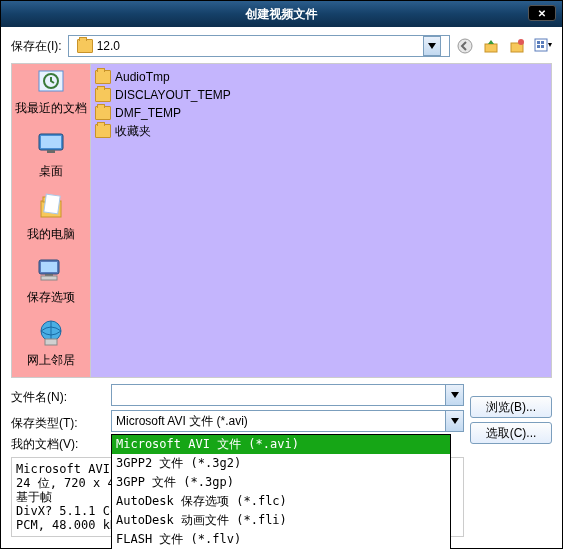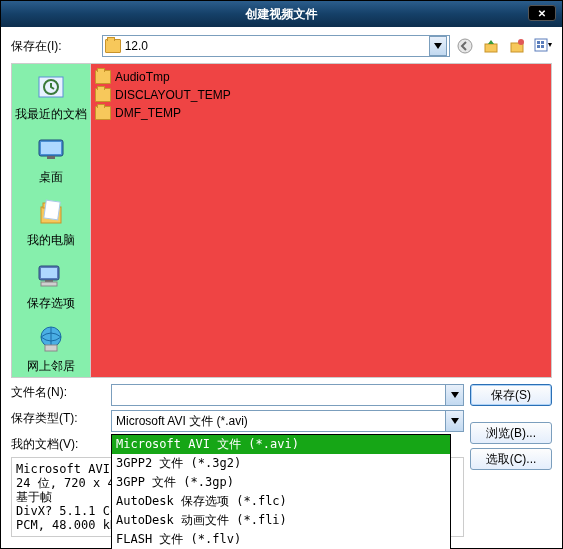--- a/index.html
+++ b/index.html
@@ -3,40 +3,40 @@
   <meta charset="utf-8">
   <style>
     * { margin: 0; padding: 0; box-sizing: border-box; font-family: "Microsoft YaHei", SimSun, Arial, sans-serif; font-size: 12px; }
     body { background: #333; width: 563px; height: 549px; overflow: hidden; }
     .dialog { width: 563px; height: 549px; background: #fff; border: 1px solid #000; }
     .titlebar { background: linear-gradient(to bottom, #2b5d8c 0%, #154068 50%, #0d2e4d 100%); height: 26px; display: flex; align-items: center; justify-content: center; position: relative; color: #fff; font-weight: bold; }
     .titlebar .close { position: absolute; right: 6px; top: 4px; width: 28px; height: 16px; background: #000; border: 1px solid #555; border-radius: 3px; color: #fff; display: flex; align-items: center; justify-content: center; font-size: 10px; cursor: pointer; }
     .body { padding: 8px 10px; background: #fff; }
     .row-savein { display: flex; align-items: center; gap: 6px; margin-bottom: 6px; }
     .row-savein label { white-space: nowrap; }
-    .combo { flex: 1; display: flex; align-items: center; border: 1px solid #7b9ebd; height: 22px; background: #fff; padding: 0 2px; margin-left: 34px; }
+    .combo { flex: 1; display: flex; align-items: center; border: 1px solid #7b9ebd; height: 22px; background: #fff; padding: 0 8px; }
     .combo .folder { width: 16px; height: 14px; background: #f7c85b; border: 1px solid #c8932a; border-radius: 1px; margin-right: 4px; position: relative; }
     .combo .folder::before { content: ""; position: absolute; top: -3px; left: 1px; width: 6px; height: 3px; background: #f7c85b; border: 1px solid #c8932a; border-bottom: none; border-radius: 1px 1px 0 0; }
     .combo .text { flex: 1; }
     .combo .drop { width: 18px; height: 20px; background: linear-gradient(#e8f0fa,#c2d9f0); border: 1px solid #7b9ebd; display: flex; align-items: center; justify-content: center; cursor: pointer; }
     .drop svg { width: 8px; height: 6px; }
     .toolbar-icons { display: flex; gap: 8px; align-items: center; }
     .toolbar-icons .ico { width: 18px; height: 18px; display: flex; align-items: center; justify-content: center; cursor: pointer; }
     .main { display: flex; height: 315px; }
-    .sidebar { width: 80px; background: #86efac; border: 1px solid #ccc; display: flex; flex-direction: column; align-items: center; padding-top: 6px; }
+    .sidebar { width: 80px; background: #fca5a5; border: 1px solid #ccc; display: flex; flex-direction: column; align-items: center; }
     .sidebar .item { display: flex; flex-direction: column; align-items: center; margin-bottom: 10px; cursor: pointer; }
     .sidebar .item .iconbox { width: 34px; height: 34px; display: flex; align-items: center; justify-content: center; }
     .sidebar .item .lbl { margin-top: 2px; text-align: center; white-space: nowrap; color:#000;}
-    .filelist { flex: 1; border: 1px solid #ccc; border-left: none; background: #ef4444; padding: 4px; overflow: auto; }
+    .filelist { flex: 1; border: 1px solid #ccc; border-left: none; background: #c4b5fd; padding: 4px; overflow: auto; }
     .filelist .entry { display: flex; align-items: center; height: 18px; gap: 4px; cursor: pointer; }
     .filelist .entry .f-ico { width: 16px; height: 14px; background: #f7c85b; border: 1px solid #c8932a; border-radius: 1px; position: relative; }
     .filelist .entry .f-ico::before { content: ""; position: absolute; top: -3px; left: 1px; width: 6px; height: 3px; background: #f7c85b; border: 1px solid #c8932a; border-bottom: none; border-radius: 1px 1px 0 0; }
     .bottom { margin-top: 6px; display: flex; gap: 6px; position: relative; }
     .form-area { flex: 1; }
-    .form-row { display: flex; align-items: flex-start; margin-bottom: 4px; gap: 6px; }
+    .form-row { display: flex; align-items: flex-end; margin-bottom: 4px; gap: 6px; }
     .form-row label { width: 94px; white-space: nowrap; }
     .form-row .field { flex: 1; border: 1px solid #7b9ebd; height: 22px; display: flex; align-items: center; background: #fff; }
     .form-row .field .txt { flex: 1; padding: 0 4px; }
     .form-row .field .drop { width: 18px; height: 20px; background: linear-gradient(#e8f0fa,#c2d9f0); border-left: 1px solid #7b9ebd; display: flex; align-items: center; justify-content: center; cursor: pointer; }
     .info-box { border: 1px solid #ccc; padding: 4px; margin-top: 4px; font-family: monospace; line-height: 14px; white-space: pre; height: 80px; overflow: hidden; }
     .buttons { width: 82px; display: flex; flex-direction: column; gap: 4px; }
     .buttons button { height: 22px; border: 1px solid #7b9ebd; background: linear-gradient(#fdfdfd,#e4eefc); cursor: pointer; border-radius: 3px; }
     .buttons button.primary { border: 1px solid #2a6fb5; box-shadow: inset 0 0 0 1px #aed3f7; }
     .dropdown-list { position: absolute; left: 100px; top: 50px; width: 340px; background: #fff; border: 1px solid #000; z-index: 10; }
     .dropdown-list .opt { padding: 1px 4px; font-family: monospace; white-space: nowrap; overflow: hidden; cursor: pointer; }
@@ -154,20 +154,24 @@
             <span>AudioTmp</span>
           </div>
         <div class="entry">
             <span class="f-ico"></span>
             <span>DISCLAYOUT_TEMP</span>
           </div>
         <div class="entry">
             <span class="f-ico"></span>
             <span>DMF_TEMP</span>
           </div>
+        <div class="entry">
+            <span class="f-ico"></span>
+            <span>收藏夹</span>
+          </div>
       </div>
     </div>
 
     <div class="bottom">
       <div class="form-area">
         <div class="form-row">
           <label>文件名(N):</label>
           <div class="field">
             <span class="txt"></span>
             <span class="drop">
@@ -191,21 +195,20 @@
         <div class="form-row">
           <label>我的文档(V):</label>
         </div>
         <div class="info-box">Microsoft AVI 文
 24 位, 720 x 48
 基于帧
 DivX? 5.1.1 Cod
 PCM, 48.000 kHz</div>
       </div>
       <div class="buttons">
-        <button class="primary">保存(S)</button>
         <div style="height:8px"></div>
         <button>浏览(B)...</button>
         <button>选取(C)...</button>
       </div>
 
       <div class="dropdown-list" id="dd">
           <div class="opt selected">Microsoft AVI 文件 (*.avi)</div>
           <div class="opt">3GPP2 文件 (*.3g2)</div>
           <div class="opt">3GPP 文件 (*.3gp)</div>
           <div class="opt">AutoDesk 保存选项 (*.flc)</div>

